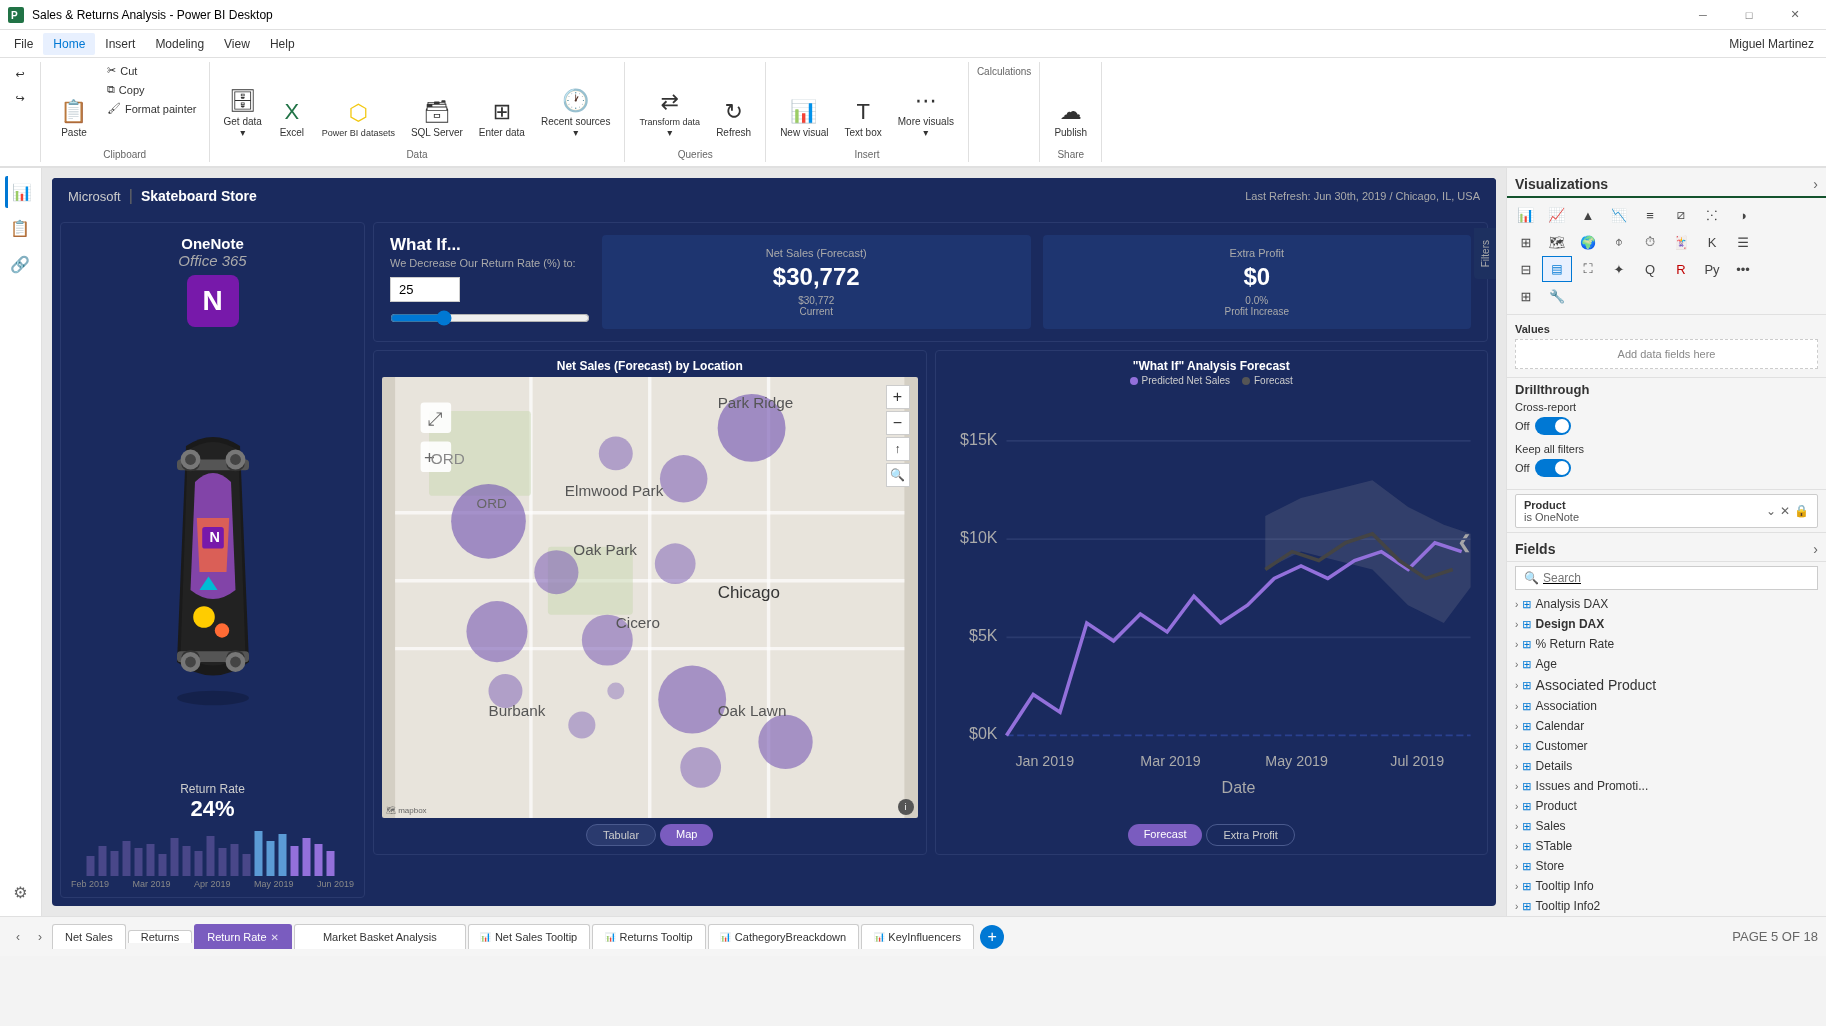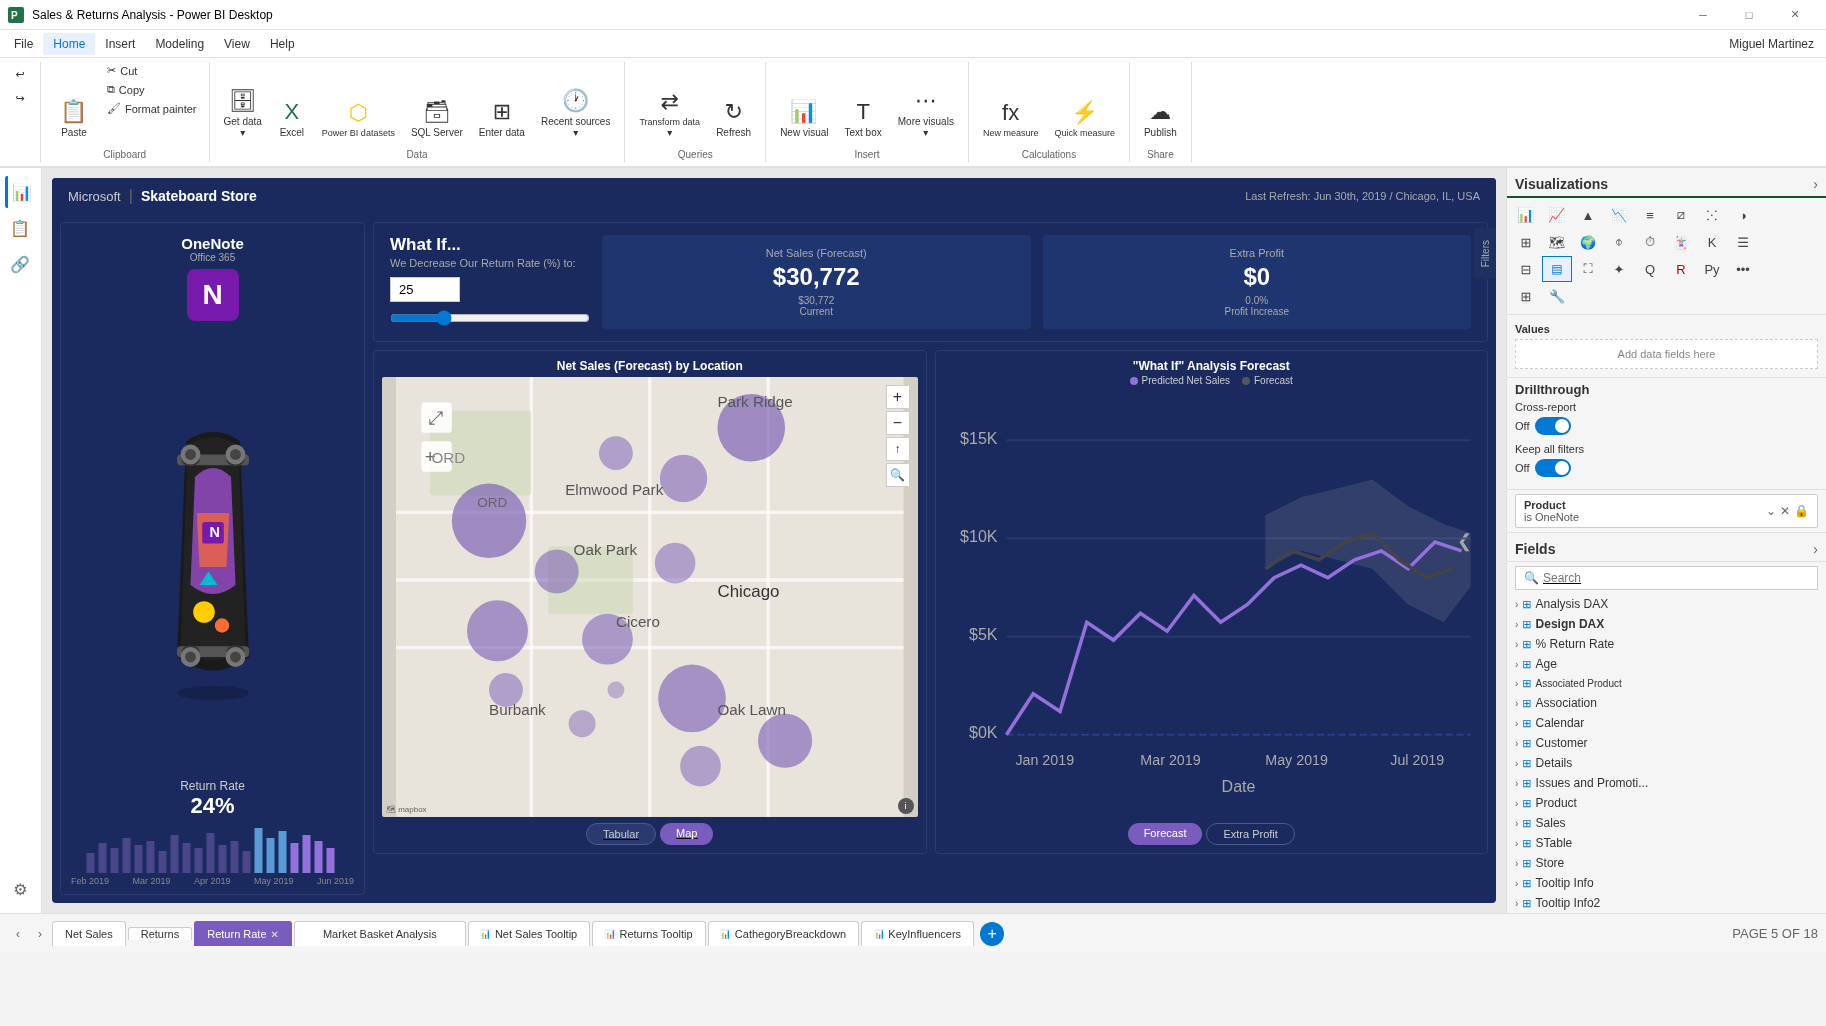--- a/index.html
+++ b/index.html
@@ -257,30 +257,20 @@
       </div>
       <div class="ribbon-btn">
         <div class="icon">⋯</div>
         <span>More visuals</span> ▾
       </div>
     </div>
     <div class="ribbon-group-label">Insert</div>
   </div>
 
   <div class="ribbon-group">
-    <div class="ribbon-group-inner">
-      <div class="ribbon-btn">
-        <div class="icon">fx</div>
-        <span style="font-size:9px;">New measure</span>
-      </div>
-      <div class="ribbon-btn">
-        <div class="icon">⚡</div>
-        <span style="font-size:9px;">Quick measure</span>
-      </div>
-    </div>
     <div class="ribbon-group-label">Calculations</div>
   </div>
 
   <div class="ribbon-group">
     <div class="ribbon-group-inner">
       <div class="ribbon-btn">
         <div class="icon">☁</div>
         <span>Publish</span>
       </div>
     </div>
@@ -307,21 +297,21 @@
         <span class="canvas-header-refresh">Last Refresh: Jun 30th, 2019 / Chicago, IL, USA</span>
         <div style="position:absolute;right:24px;top:0;bottom:0;display:flex;align-items:center;">
           <span style="color:#aaa;cursor:pointer;font-size:18px;">❮</span>
         </div>
       </div>
 
       <div style="display:grid;grid-template-columns:305px 1fr;gap:8px;padding:8px;height:calc(100% - 36px);">
 
         <div class="product-card">
           <div style="color:white;font-size:15px;font-weight:600;margin-top:4px;">OneNote</div>
-          <div style="color:#aaa;font-size:10px;">Office 365</div>
+          <div style="color:#aaa;font-size:15px;font-style:italic;">Office 365</div>
 
           <div style="width:52px;height:52px;background:#7719aa;border-radius:8px;display:flex;align-items:center;justify-content:center;color:white;font-size:28px;font-weight:bold;margin:6px 0;">N</div>
 
           <div style="flex:1;display:flex;align-items:center;justify-content:center;position:relative;width:100%;">
             <svg viewBox="0 0 200 340" width="180" height="320">
 
               <ellipse cx="100" cy="320" rx="40" ry="8" fill="rgba(0,0,0,0.2)"></ellipse>
 
               <path d="M70 40 Q100 20 130 40 L140 280 Q100 310 60 280 Z" fill="#1a1a1a"></path>
 
@@ -473,21 +463,21 @@
                 </div>
 
                 <div style="position:absolute;bottom:3px;left:4px;font-size:8px;color:#666;display:flex;align-items:center;gap:2px;">
                   <span>🗺</span>
                     <span>mapbox</span>
                 </div>
 
                 <div style="position:absolute;bottom:3px;right:4px;width:16px;height:16px;background:#555;border-radius:50%;display:flex;align-items:center;justify-content:center;font-size:9px;color:white;cursor:pointer;">i</div>
               </div>
 
-              <div style="display:flex;gap:4px;justify-content:center;margin-top:6px;text-decoration:underline;">
+              <div style="display:flex;gap:4px;justify-content:center;margin-top:6px;">
                 <div style="padding:4px 16px;border-radius:12px;font-size:11px;cursor:pointer;background:#2a3a6e;color:#ccc;border:1px solid #4a5a8e;">Tabular</div>
                 <div style="padding:4px 16px;border-radius:12px;font-size:11px;cursor:pointer;background:#7a5cbf;color:white;">Map</div>
               </div>
             </div>
 
             <div style="background:#1a2a5e;border:1px solid #2a3a6e;border-radius:4px;padding:8px;display:flex;flex-direction:column;">
               <div style="color:white;font-size:12px;font-weight:600;text-align:center;margin-bottom:2px;">"What If" Analysis Forecast</div>
               <div style="display:flex;gap:12px;justify-content:center;margin-bottom:4px;">
                 <div style="display:flex;align-items:center;gap:4px;font-size:10px;color:#ccc;">
                   <div style="width:8px;height:8px;border-radius:50%;background:#9370DB;"></div>
@@ -657,21 +647,21 @@
         <span style="font-size:12px;color:#333;flex:1;">% Return Rate</span>
       </div>
       <div style="display:flex;align-items:center;padding:3px 8px;cursor:pointer;gap:4px;">
         <span style="color:#666;font-size:10px;">›</span>
         <span style="color:#0078d4;font-size:11px;">⊞</span>
         <span style="font-size:12px;color:#333;flex:1;">Age</span>
       </div>
       <div style="display:flex;align-items:center;padding:3px 8px;cursor:pointer;gap:4px;">
         <span style="color:#666;font-size:10px;">›</span>
         <span style="color:#0078d4;font-size:11px;">⊞</span>
-        <span style="font-size:10px;color:#333;flex:1;">Associated Product</span>
+        <span style="font-size:14px;color:#333;flex:1;">Associated Product</span>
       </div>
       <div style="display:flex;align-items:center;padding:3px 8px;cursor:pointer;gap:4px;">
         <span style="color:#666;font-size:10px;">›</span>
         <span style="color:#0078d4;font-size:11px;">⊞</span>
         <span style="font-size:12px;color:#333;flex:1;">Association</span>
       </div>
       <div style="display:flex;align-items:center;padding:3px 8px;cursor:pointer;gap:4px;">
         <span style="color:#666;font-size:10px;">›</span>
         <span style="color:#0078d4;font-size:11px;">⊞</span>
         <span style="font-size:12px;color:#333;flex:1;">Calendar</span>

